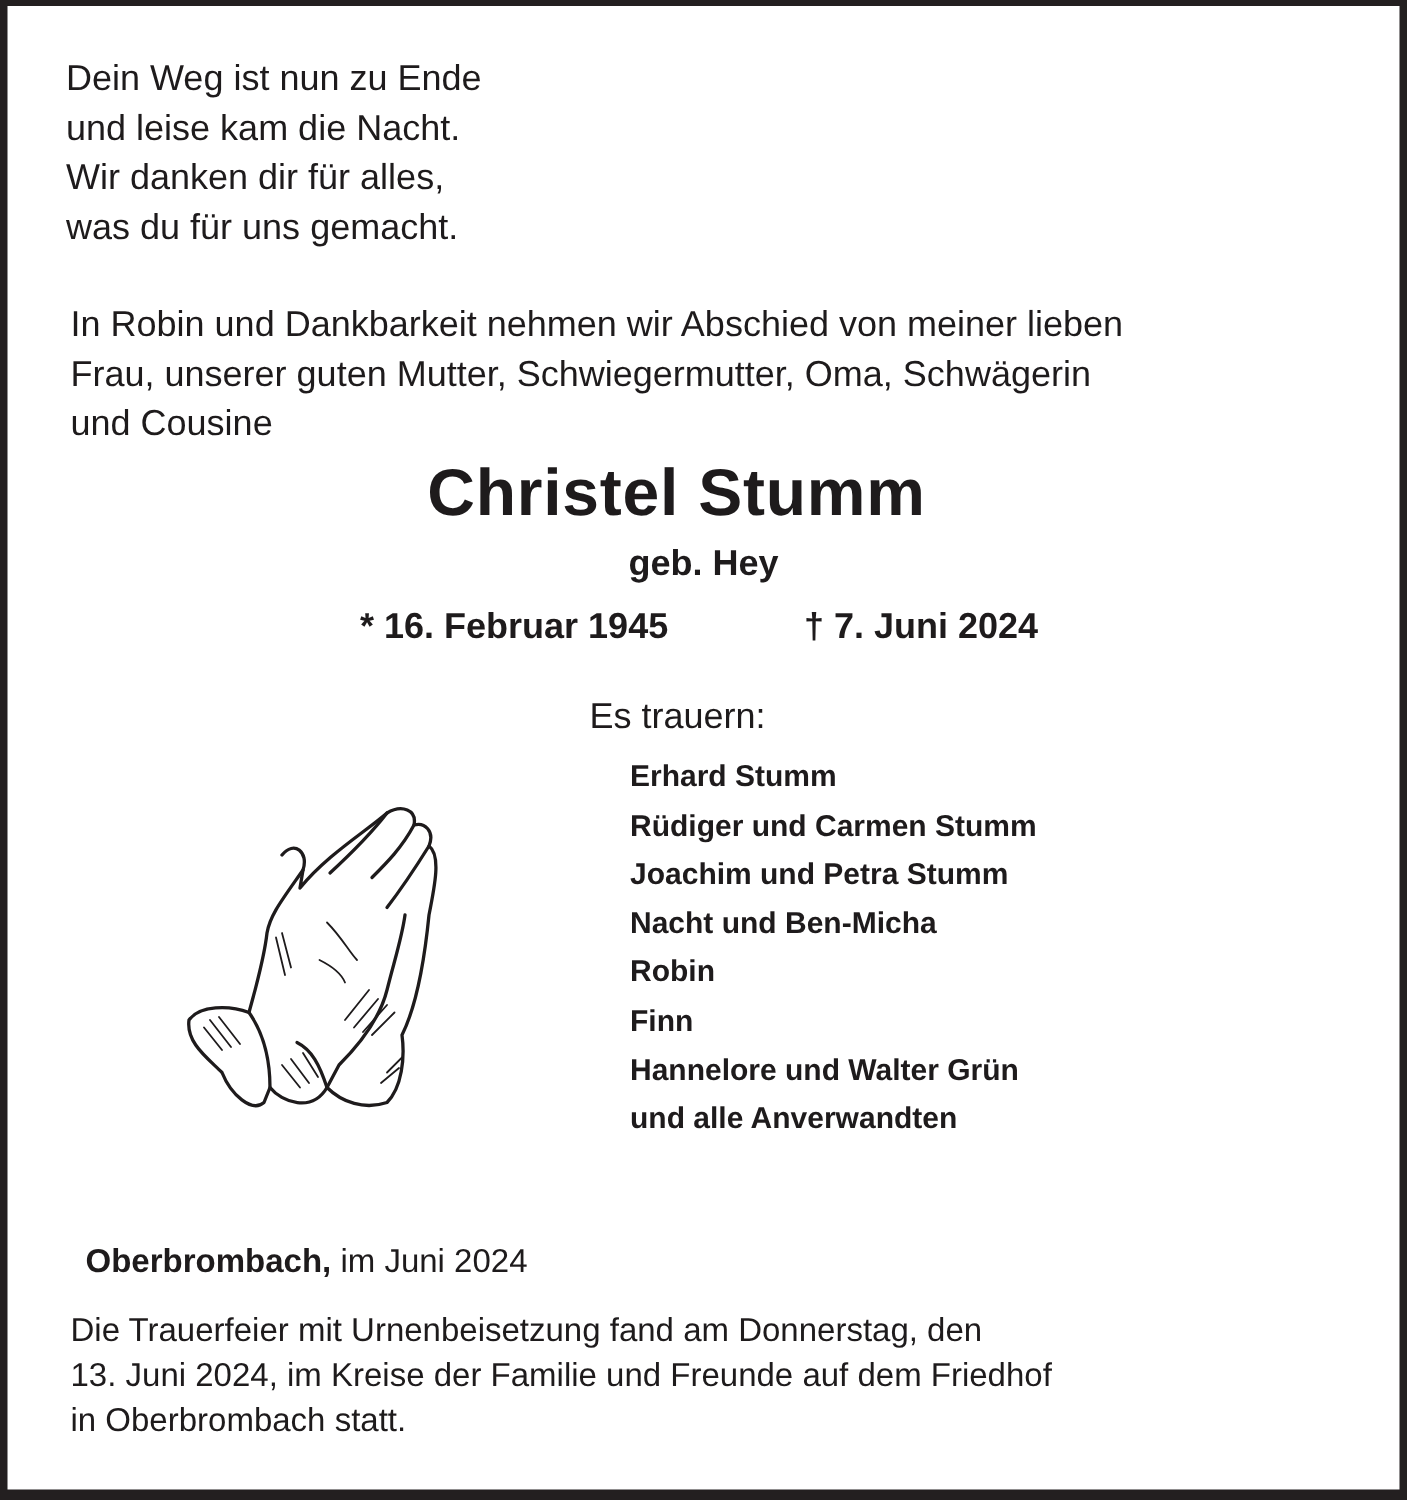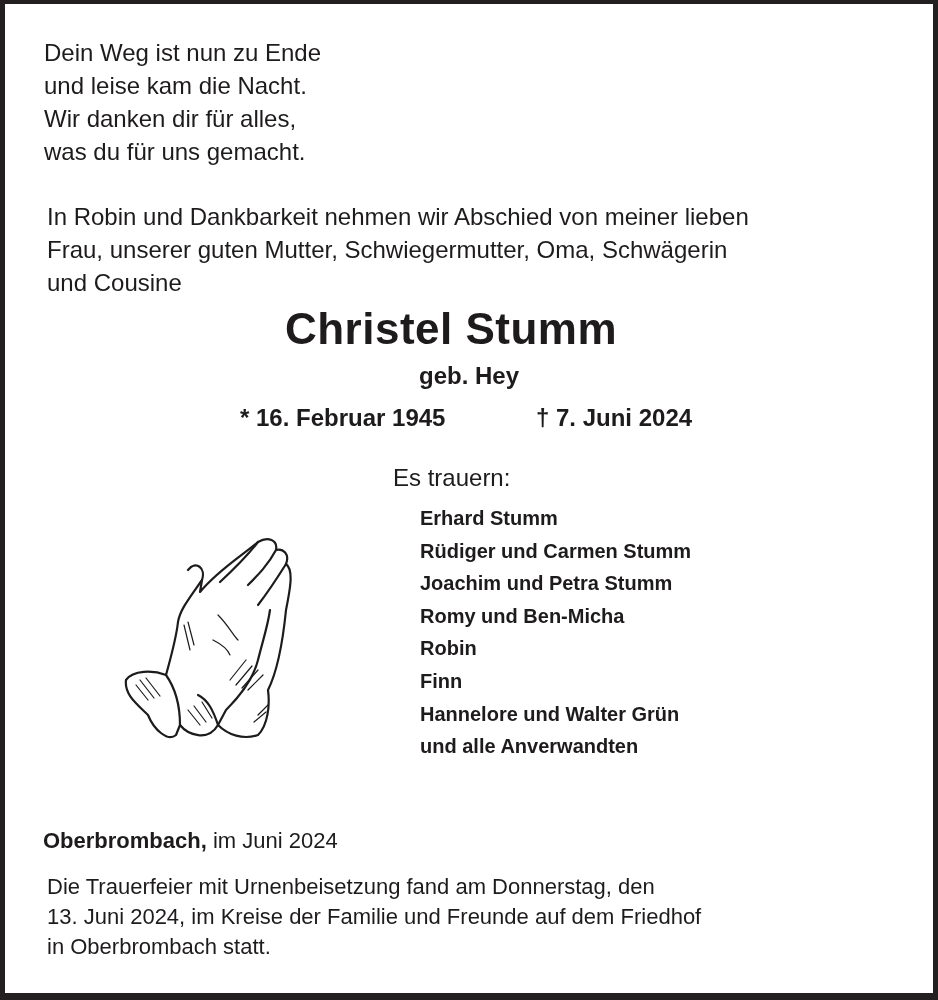--- a/index.html
+++ b/index.html
@@ -10,21 +10,21 @@
            border-top: 4px solid #231f20; border-bottom: 7px solid #231f20; background: #fff; }
   .t { position: absolute; white-space: nowrap; }
   .poem { left: 44px; top: 36px; font-size: 24px; line-height: 33px; }
   .intro { left: 47px; top: 200px; font-size: 24px; line-height: 33px; }
   .name { left: 0; width: 902px; text-align: center; top: 304px; font-size: 44px; font-weight: bold; letter-spacing: 0.5px; }
   .nee { left: 0; width: 938px; text-align: center; top: 362px; font-size: 24px; font-weight: bold; }
   .born { left: 240px; top: 404px; font-size: 24px; font-weight: bold; }
   .died { left: 536px; top: 404px; font-size: 24px; font-weight: bold; text-align: right; }
   .mourn-label { left: 393px; top: 464px; font-size: 24px; text-align: right; }
   .mourners { left: 393px; top: 502px; font-size: 20px; font-weight: bold; line-height: 32.6px; margin-left: 27px; }
-  .place { left: 43px; top: 828px; font-size: 22px; }
+  .place { left: 57px; top: 828px; font-size: 22px; }
   .place b { font-weight: bold; }
   .funeral { left: 47px; top: 872px; font-size: 22px; line-height: 30px; }
   .hands { position: absolute; left: 118px; top: 530px; width: 180px; height: 220px; }
 </style>
 </head>
 <body>
 
 <div class="frame"></div>
 
 <div class="t poem">
@@ -62,21 +62,21 @@
   <path d="M66 95 L72 120 M70 92 L76 115" stroke-width="1.2"></path>
   <path d="M100 85 C110 95 115 105 120 110 M95 110 C105 115 110 120 112 125" stroke-width="1.2"></path>
   <path d="M140 185 L150 175 M136 192 L148 182" stroke-width="1.2"></path>
 </svg>
 
 <div class="t mourn-label">Es trauern:</div>
 <div class="t mourners">
   <div>Erhard Stumm</div>
   <div>Rüdiger und Carmen Stumm</div>
   <div>Joachim und Petra Stumm</div>
-  <div>Romy und Ben-Micha</div>
+  <div>Nacht und Ben-Micha</div>
   <div>Robin</div>
   <div>Finn</div>
   <div>Hannelore und Walter Grün</div>
   <div>und alle Anverwandten</div>
 </div>
 
 <div class="t place"><b>Oberbrombach,</b><span> im Juni 2024</span></div>
 
 <div class="t funeral">
   <div>Die Trauerfeier mit Urnenbeisetzung fand am Donnerstag, den</div>

